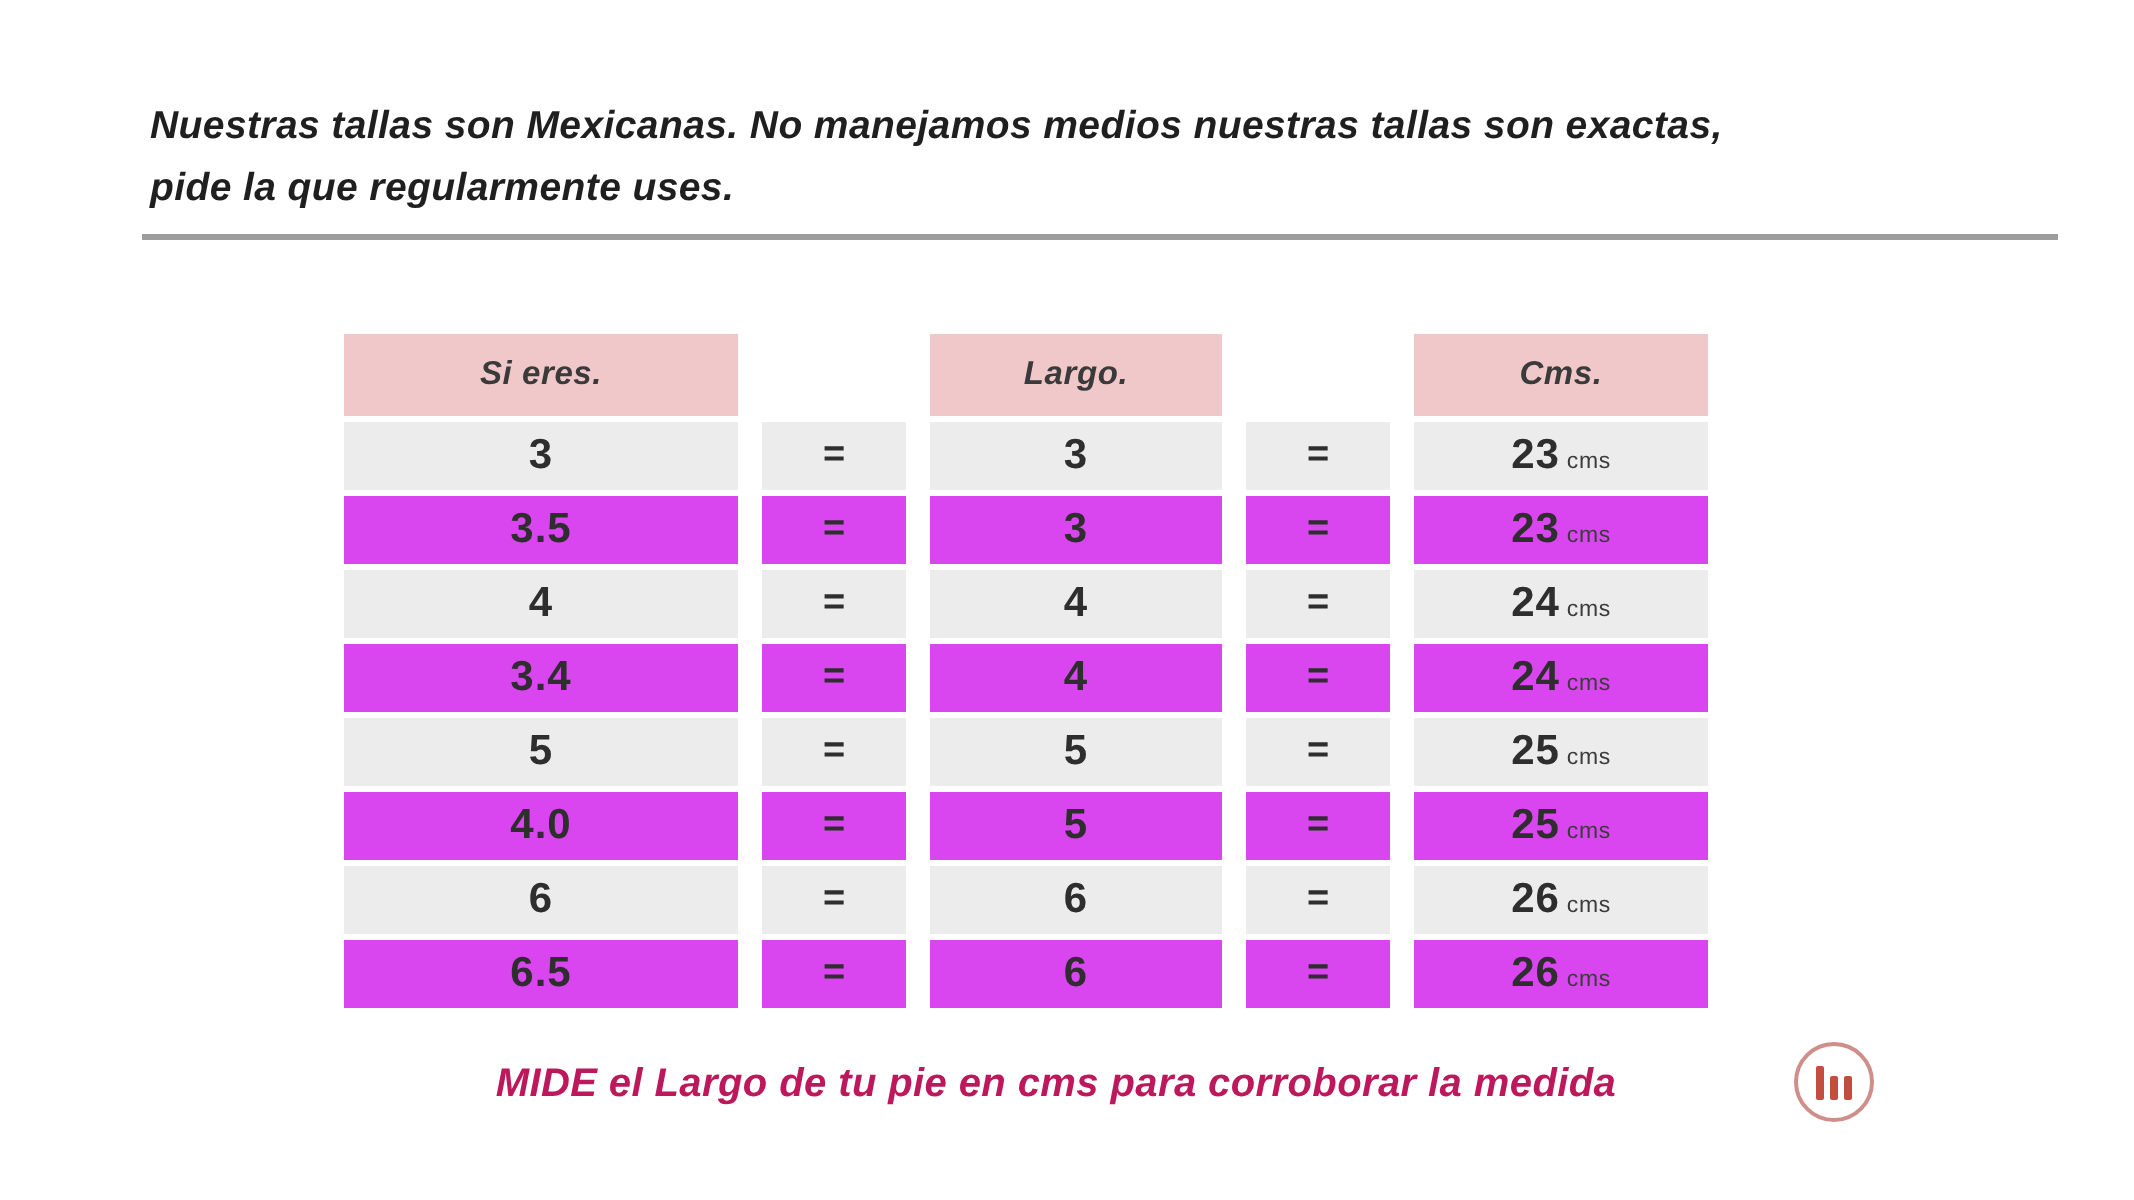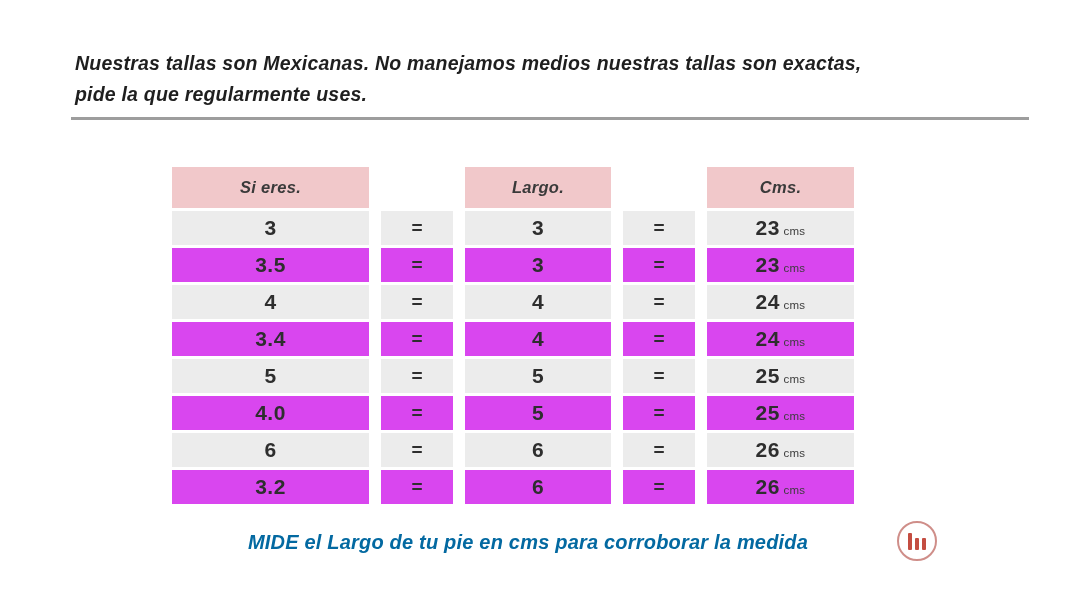--- a/index.html
+++ b/index.html
@@ -98,21 +98,21 @@
   
   .footer-note {
     position: absolute;
     left: 0;
     top: 531px;
     width: 1056px;
     text-align: center;
     font-size: 20px;
     font-weight: bold;
     font-style: italic;
-    color: #0369a1;
+    color: #be185d;
     letter-spacing: 0.2px;
   }
 
   
   .brand-logo {
     position: absolute;
     left: 897px;
     top: 521px;
     width: 40px;
     height: 40px;
@@ -208,21 +208,21 @@
         <td class="num"><span>25</span><span class="cms-suffix"> cms</span></td>
       </tr>
       <tr class="shaded">
         <td class="num">6</td>
         <td class="eq">=</td>
         <td class="num">6</td>
         <td class="eq">=</td>
         <td class="num"><span>26</span><span class="cms-suffix"> cms</span></td>
       </tr>
       <tr>
-        <td class="num">3.2</td>
+        <td class="num">6.5</td>
         <td class="eq">=</td>
         <td class="num">6</td>
         <td class="eq">=</td>
         <td class="num"><span>26</span><span class="cms-suffix"> cms</span></td>
       </tr>
     </tbody>
 </table>
 
 <div class="footer-note">MIDE el Largo de tu pie en cms para corroborar la medida</div>
 

